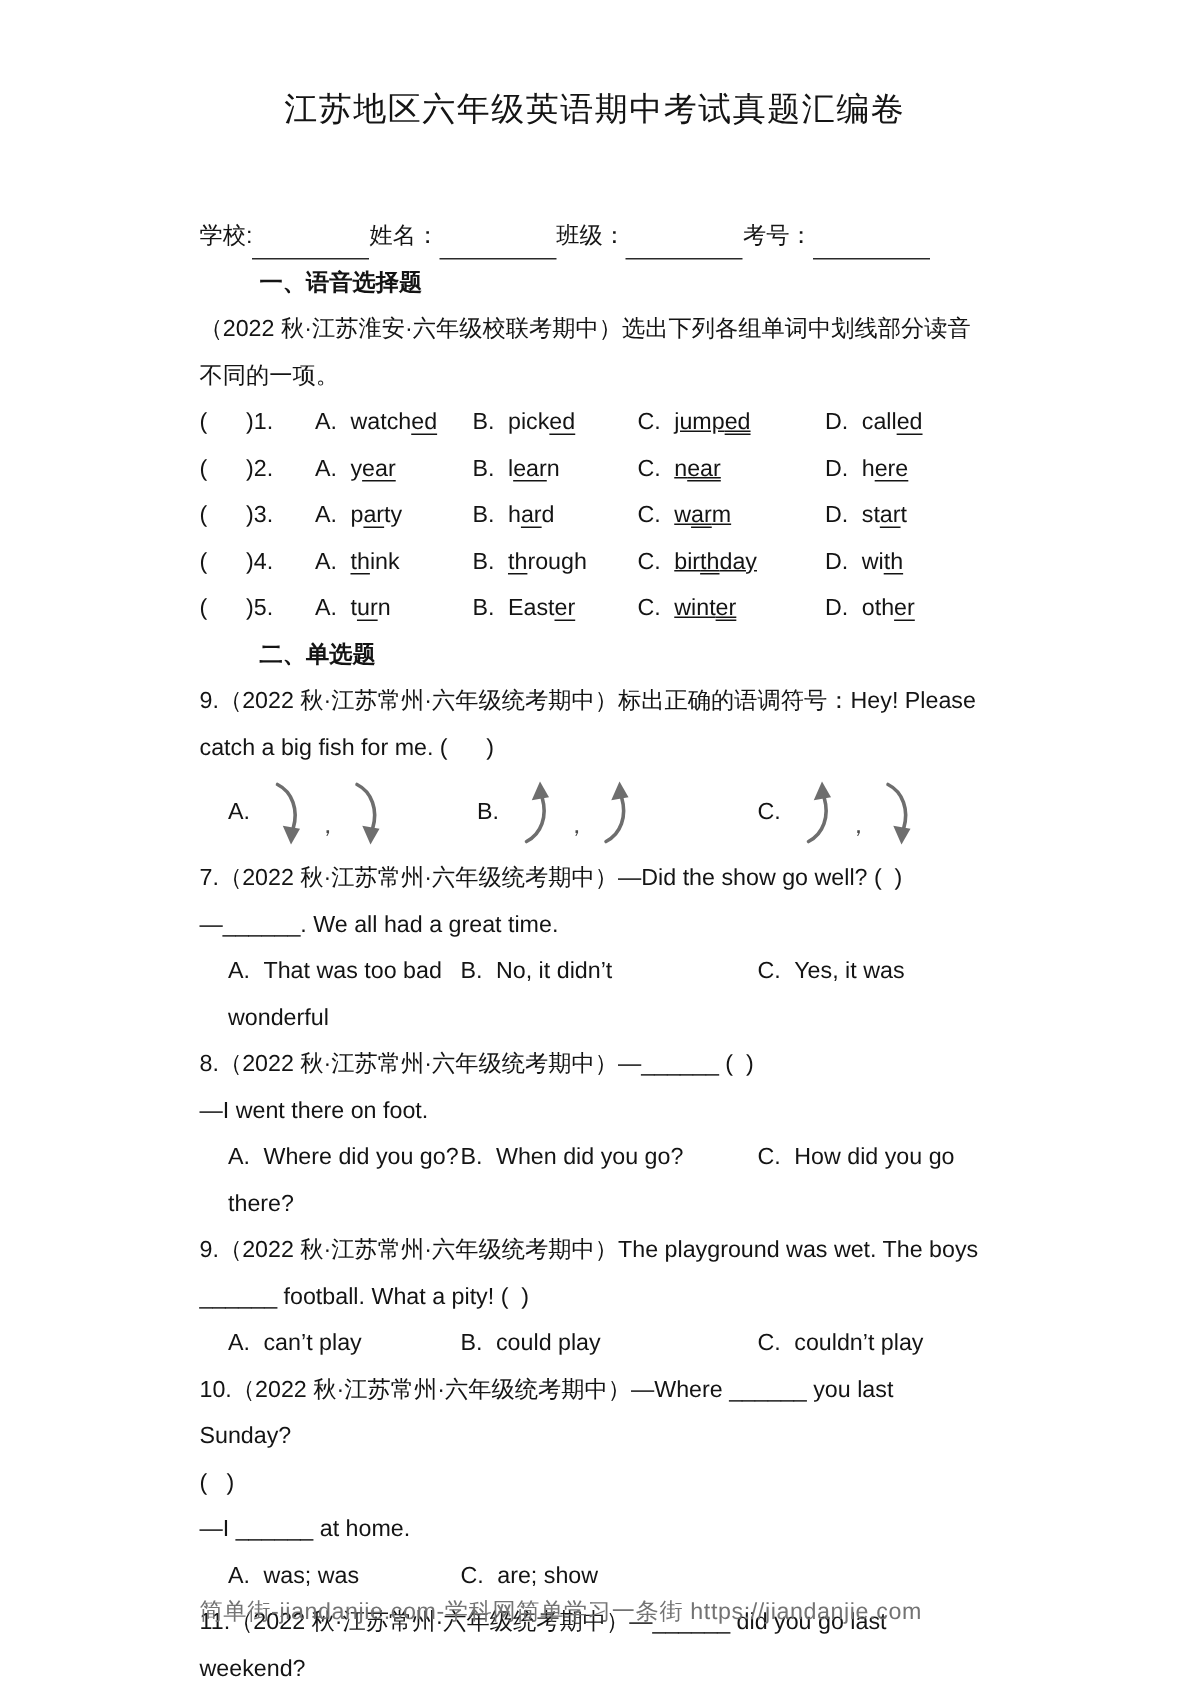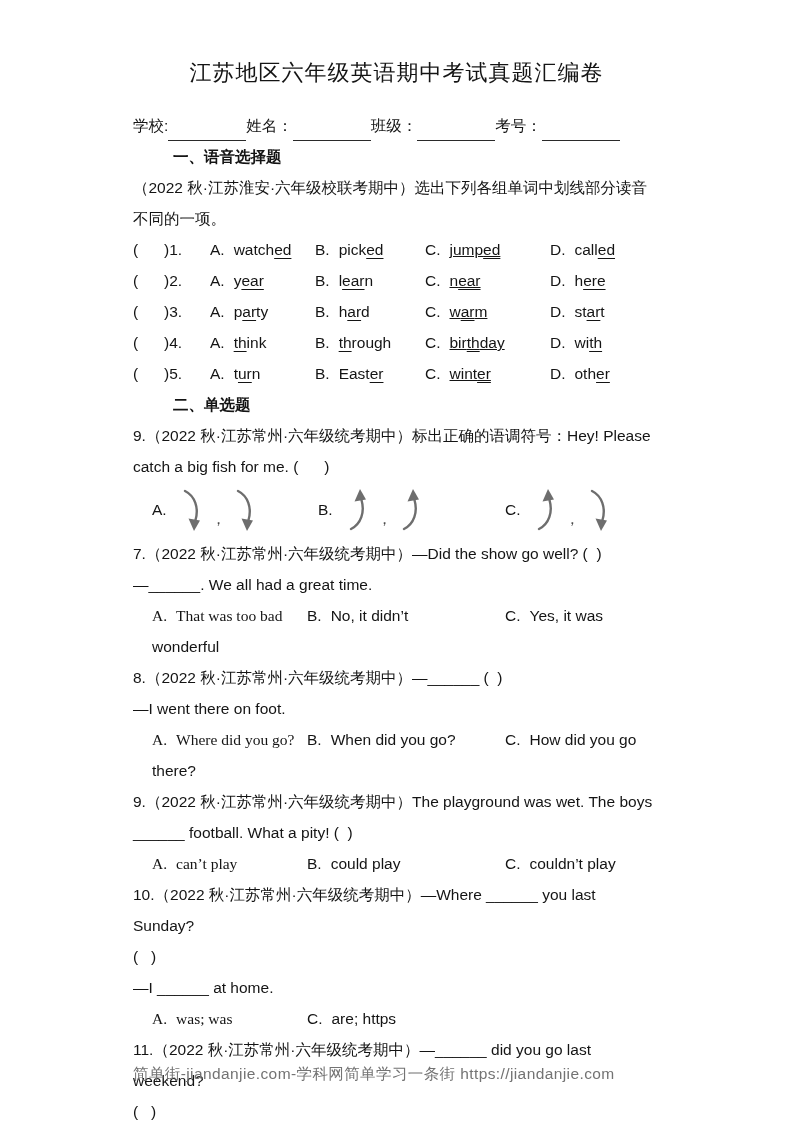--- a/index.html
+++ b/index.html
@@ -19,32 +19,32 @@
     font-size:22px;
     font-weight:normal;
     text-align:center;
     line-height:30px;
     margin-bottom:22px;
     letter-spacing:1px;
   }
   .line{line-height:31px;min-height:31px;white-space:pre-wrap;}
   .bold{font-weight:bold;margin-left:40px;}
   .hdr-row{display:flex;align-items:flex-end;line-height:31px;white-space:pre;}
-  .hdr-label{white-space:pre;}
+  .hdr-label{white-space:pre;margin-top:32px;}
   .blank{display:inline-block;width:78px;border-bottom:1px solid #2a2a2a;height:19px;}
   .phon-row{display:flex;line-height:31px;white-space:pre;}
   .phon-prefix{width:77px;white-space:pre;}
   .phon-opt{white-space:pre;}
   .pw1{width:105px;}
   .pw2{width:110px;}
   .pw3{width:125px;text-decoration:underline;}
   .opt-label{display:inline-block;margin-right:9px;}
   .u{text-decoration:underline;text-underline-offset:3px;text-decoration-thickness:1.2px;}
   .opt-row{display:flex;padding-left:19px;line-height:31px;white-space:pre;}
-  .oc1{width:155px;white-space:pre;font-family:Liberation Serif, serif;}
+  .oc1{width:155px;white-space:pre;}
   .oc2{width:198px;white-space:pre;}
   .oc3{white-space:pre;}
   .cont-line{padding-left:19px;}
   .arrow-row{display:flex;align-items:center;height:56px;padding-left:19px;}
   .arrow-opt{display:flex;align-items:center;}
   .aw1{width:166px;}
   .aw2{width:187px;}
   .arrow-opt .opt-label{margin-right:13px;}
   .tone-comma{color:#4a4a4a;align-self:flex-end;margin:0 7px 9px 7px;line-height:10px;}
   .footer{
@@ -180,21 +180,21 @@
     <span class="oc1"><span class="opt-label">A.</span><span>can’t play</span></span>
     <span class="oc2"><span class="opt-label">B.</span><span>could play</span></span>
     <span class="oc3"><span class="opt-label">C.</span><span>couldn’t play</span></span>
   </div>
 
   <div class="line">10.（2022 秋·江苏常州·六年级统考期中）—Where ______ you last Sunday?</div>
   <div class="line">(   )</div>
   <div class="line">—I ______ at home.</div>
   <div class="opt-row">
     <span class="oc1"><span class="opt-label">A.</span><span>was; was</span></span>
-    <span class="oc3"><span class="opt-label">C.</span><span>are; https</span></span>
+    <span class="oc3"><span class="opt-label">C.</span><span>are; show</span></span>
   </div>
 
   <div class="line">11.（2022 秋·江苏常州·六年级统考期中）—______ did you go last weekend?</div>
   <div class="line">(   )</div>
 
   <div class="footer">简单街-jiandanjie.com-学科网简单学习一条街 https://jiandanjie.com</div>
 
 </div>
 
 </body></html>

